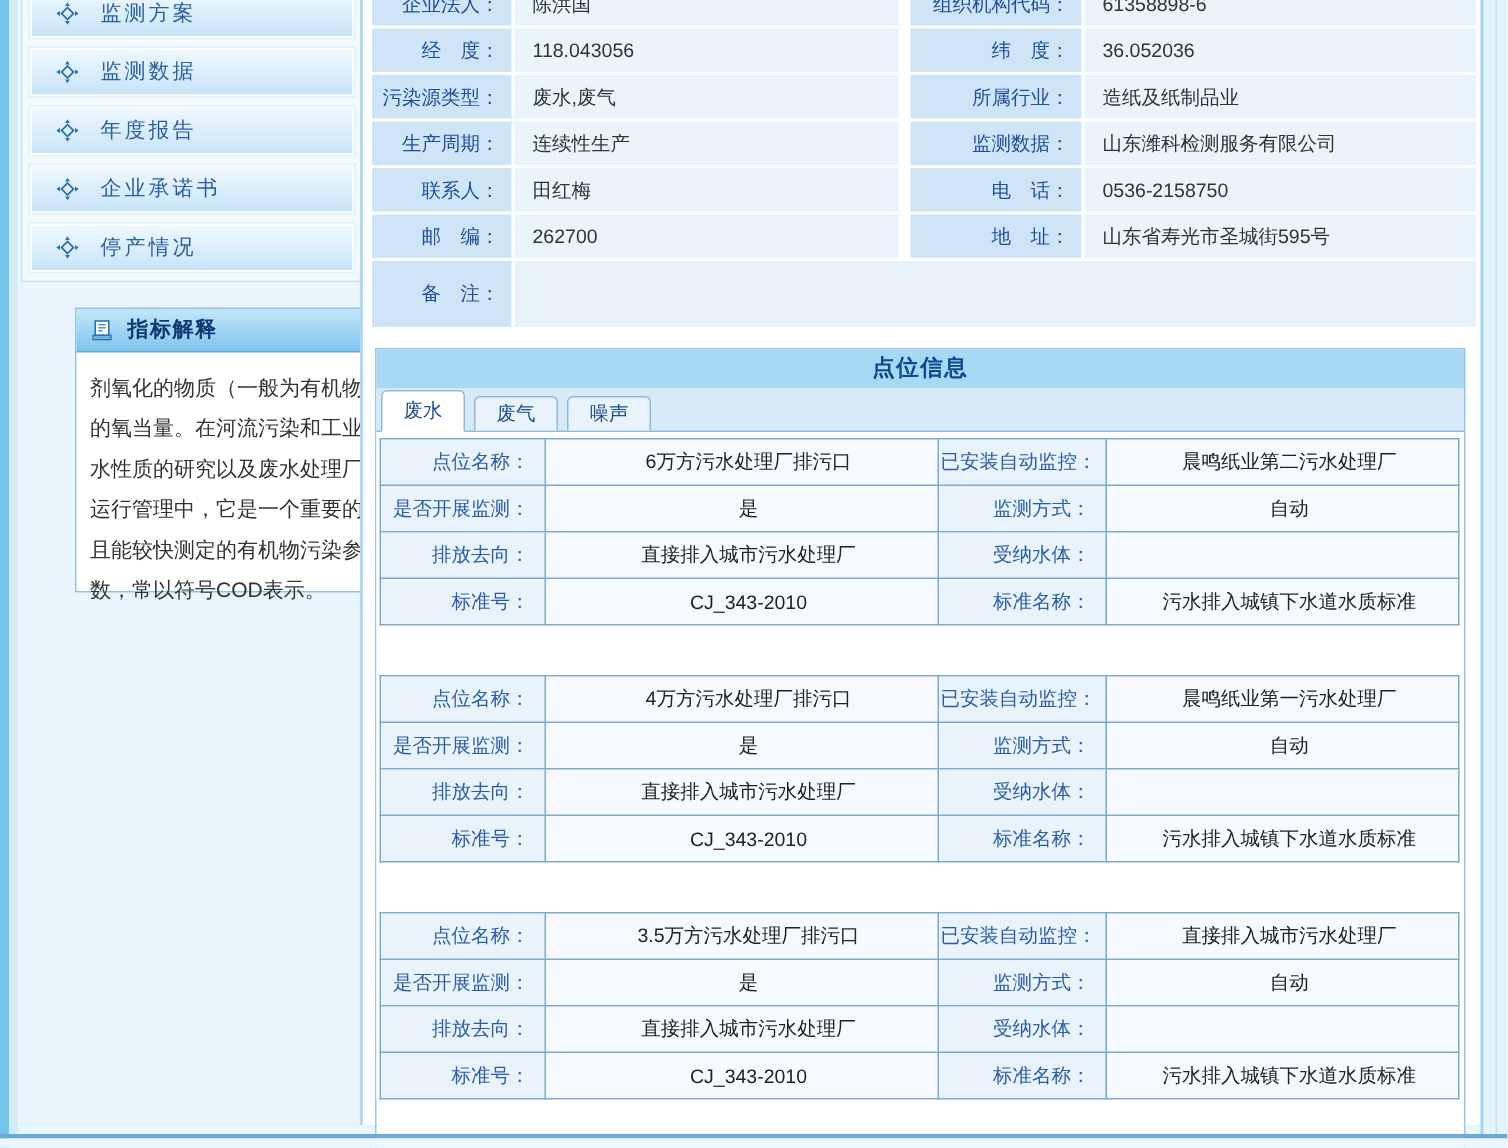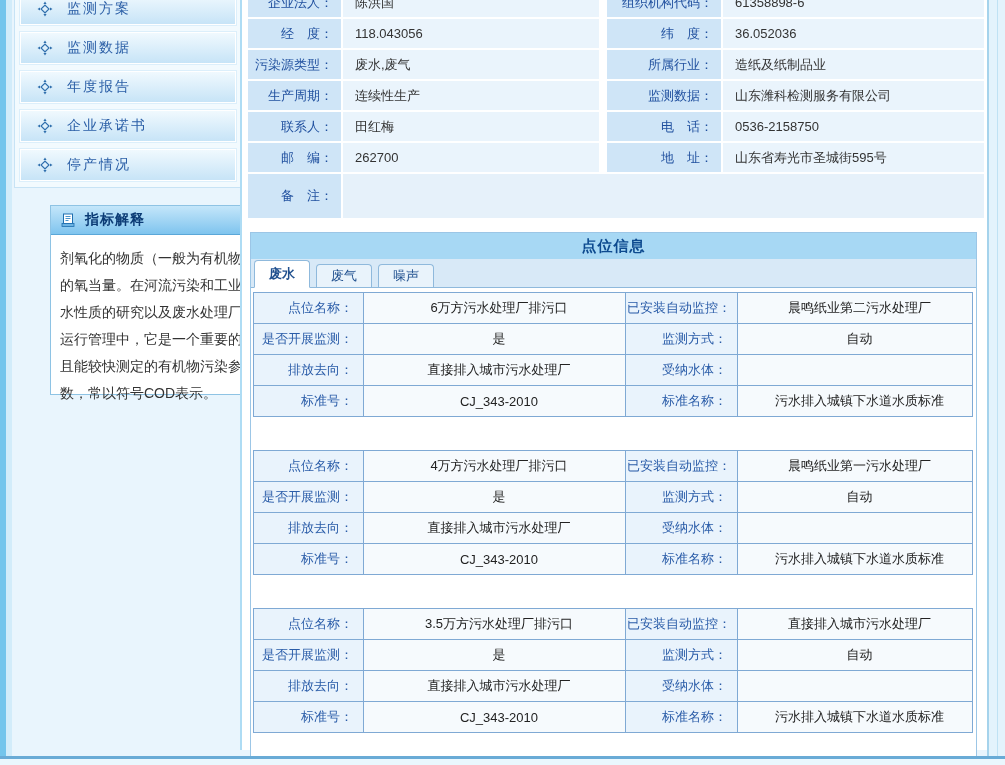--- a/index.html
+++ b/index.html
@@ -51,21 +51,21 @@
 
   
   .point-panel{position:absolute;left:8px;top:246px;width:725px;border:1px solid #9cc6e6;background:#ffffff;}
   .point-title{height:26px;line-height:26px;text-align:center;background:#a7d8f4;
                color:#0d4a8f;font-weight:bold;font-size:15px;letter-spacing:1px;}
   .tabs{height:28px;background:#d8e9f7;border-bottom:1px solid #8fb9dc;
         padding-left:3px;display:flex;align-items:flex-end;}
   .tab{height:22px;line-height:22px;padding:0 14px;margin-right:6px;font-size:13px;
        color:#1f4f8e;background:#e9f3fb;border:1px solid #8fb9dc;border-bottom:none;
        border-radius:4px 4px 0 0;cursor:pointer;}
-  .tab.active{height:26px;line-height:26px;background:#ffffff;font-weight:bold;
+  .tab.active{height:26px;line-height:26px;background:#ffffff;font-weight:normal;
               margin-bottom:-1px;border-bottom:1px solid #ffffff;}
   .point-content{padding:4px 2px 0 2px;background:#ffffff;}
   .pt{border-collapse:collapse;width:720px;table-layout:fixed;margin-bottom:33px;}
   .pt td{height:28px;border:1px solid #7fa9d4;font-size:13px;white-space:nowrap;overflow:hidden;}
   .pt .lbl{background:#e9f3fc;color:#2a5ca8;text-align:right;padding-right:10px;}
   .pt .val{background:#f6fafd;color:#222;text-align:center;padding-left:10px;}
   .p-l1{width:110px;} .p-v1{width:262px;} .p-l2{width:112px;} .p-v2{width:auto;}
 </style>
 </head>
 <body>

